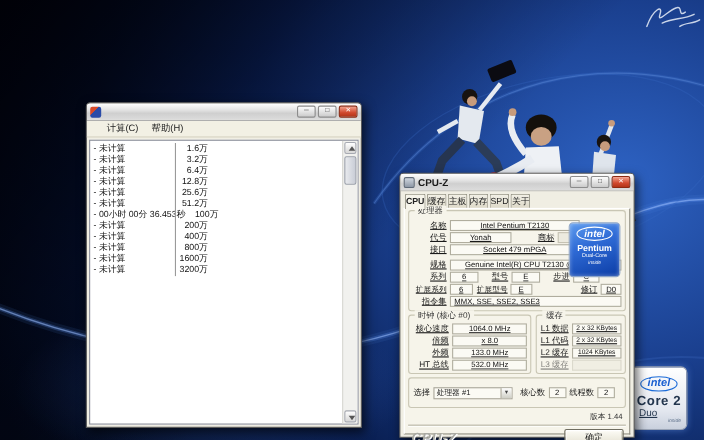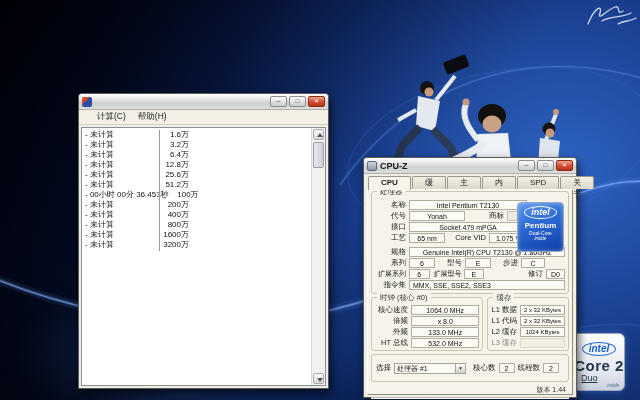--- a/index.html
+++ b/index.html
@@ -43,28 +43,28 @@
     background:linear-gradient(#fff,#d6d6d6);}
   .sarrow:after{content:"";position:absolute;left:2.5px;border-left:3px solid transparent;border-right:3px solid transparent;}
   .sarrow.up{top:1px;} .sarrow.up:after{top:3px;border-bottom:4px solid #555;}
   .sarrow.down{bottom:1px;} .sarrow.down:after{top:4px;border-top:4px solid #555;}
   .sthumb{position:absolute;left:1px;top:14px;width:11px;height:26px;border:1px solid #9aa0ab;border-radius:2px;
     background:linear-gradient(90deg,#e8eaee,#c9cdd6);}
 
   
   .cpuz{left:363px;top:157px;width:214px;height:241px;}
   .tabsrow{position:absolute;left:4px;right:4px;top:18px;height:14px;display:flex;gap:1px;font-size:8px;}
-  .tab{padding:0 12px;line-height:12px;height:13px;border:1px solid #9a988a;border-bottom:none;
+  .tab{padding:0 0;line-height:12px;height:13px;border:1px solid #9a988a;border-bottom:none;
     border-radius:2px 2px 0 0;background:linear-gradient(#f2f0e6,#ddd9c8);color:#222;cursor:default;}
   .tab.active{background:#f6f4ea;height:14px;position:relative;z-index:2;font-weight:bold;}
   .panel{position:absolute;left:3px;right:3px;top:31px;bottom:2px;background:#f6f4ea;
     border:1px solid;border-color:#ffffff #8f8d80 #8f8d80 #ffffff;padding:1px 3px;font-size:7.5px;color:#1a1a1a;}
   .grp{position:relative;border:1px solid #c9c6b4;border-radius:3px;padding:7px 3px 2px;margin-bottom:3px;}
   .legend{position:absolute;top:-5px;left:5px;background:#f6f4ea;padding:0 3px;font-size:7.5px;color:#333;}
-  .frow{display:flex;align-items:flex-start;height:10px;margin-bottom:1px;}
+  .frow{display:flex;align-items:flex-end;height:10px;margin-bottom:1px;text-decoration:underline;}
   .flabel{flex:0 0 34px;text-align:right;padding-right:3px;white-space:nowrap;}
   .flabel.mid{flex:0 0 auto;padding-left:4px;}
   .fbox{height:10px;line-height:9px;border:1px solid #b0ad9e;background:#fbfaf4;text-align:center;
     font-size:7px;white-space:nowrap;overflow:hidden;color:#101010;}
   .fbox.dim{background:#eceadf;border-color:#c6c3b4;}
   .gap{height:3px;}
   .badge-pentium{position:absolute;right:4px;top:10px;width:47px;height:50px;border-radius:4px;
     border:1px solid #8fa6c8;background:linear-gradient(160deg,#5d9bee 0%,#2f6bd6 40%,#0c3da6 100%);
     color:#fff;text-align:center;padding-top:3px;box-shadow:inset 0 0 4px rgba(255,255,255,.4);}
   .b-intel{display:inline-block;font-size:9px;font-style:italic;font-weight:bold;
@@ -90,21 +90,21 @@
   .okbtn{position:absolute;right:2px;top:3px;width:54px;height:15px;font-size:8px;line-height:13px;text-align:center;
     background:linear-gradient(#fdfcf6,#e4e1d2);border:1px solid #6f6d60;border-radius:2px;
     box-shadow:inset 1px 1px 0 #fff, inset -1px -1px 0 #b9b6a6;color:#111;cursor:default;}
 
   
   .core2duo{position:absolute;left:573px;top:333px;width:52px;height:58px;border-radius:6px;
     background:linear-gradient(#ffffff,#e3e7ef 70%,#c9d0dd);border:1px solid #9aa4b6;
     box-shadow:0 0 6px rgba(120,170,255,.35);text-align:center;padding-top:4px;}
   .c2-intel{display:inline-block;color:#1a5fd0;font-size:10px;font-style:italic;font-weight:bold;
     border:1.5px solid #1b6bd8;border-radius:50%;padding:0 6px 1px;}
-  .c2-line1{font-size:15px;color:#23364e;margin-top:1px;font-weight:bold;letter-spacing:.5px;}
+  .c2-line1{font-size:12px;color:#23364e;margin-top:1px;font-weight:bold;letter-spacing:.5px;}
   .c2-line2{font-size:9px;color:#23364e;text-align:left;padding-left:7px;line-height:9px;text-decoration:underline;}
   .c2-inside{font-size:4.5px;color:#5a6d88;text-align:right;padding-right:5px;font-style:italic;}
 </style>
 </head>
 <body>
 
 <div class="desktop">
 
   <svg class="wall" width="640" height="400" viewBox="0 0 640 400">
 
@@ -276,26 +276,20 @@
         <div class="frow">
           <span class="flabel">代号</span>
           <span class="fbox" style="width:56px;">Yonah</span>
           <span class="flabel mid" style="width:42px;text-align:right;">商标</span>
           <span class="fbox dim" style="width:14px;"></span>
         </div>
         <div class="frow">
           <span class="flabel">接口</span>
           <span class="fbox" style="width:118px;">Socket 479 mPGA</span>
         </div>
-        <div class="frow">
-          <span class="flabel">工艺</span>
-          <span class="fbox" style="width:36px;">65 nm</span>
-          <span class="flabel mid" style="width:44px;text-align:right;">Core VID</span>
-          <span class="fbox" style="width:38px;">1.075 V</span>
-        </div>
         <div class="gap"></div>
         <div class="frow">
           <span class="flabel">规格</span>
           <span class="fbox" style="width:163px;">Genuine Intel(R) CPU T2130 @ 1.86GHz</span>
         </div>
         <div class="frow">
           <span class="flabel">系列</span>
           <span class="fbox" style="width:26px;">6</span>
           <span class="flabel mid" style="width:30px;text-align:right;">型号</span>
           <span class="fbox" style="width:26px;">E</span>

